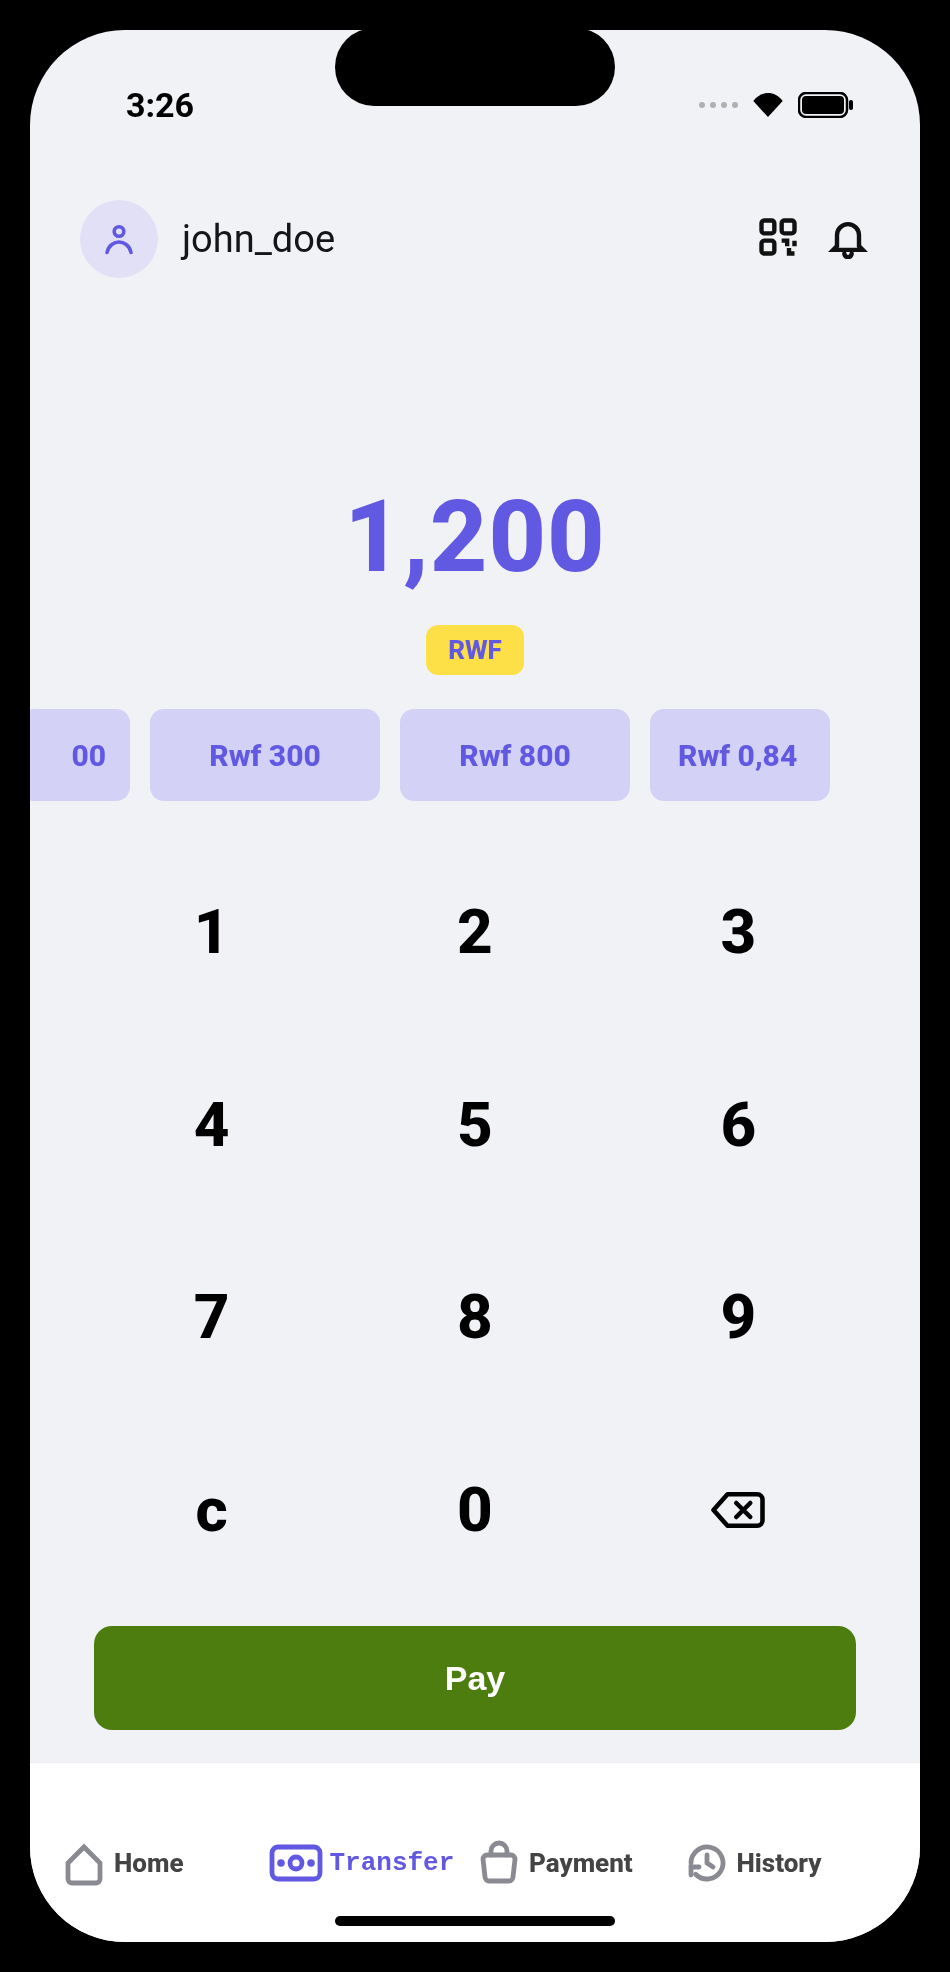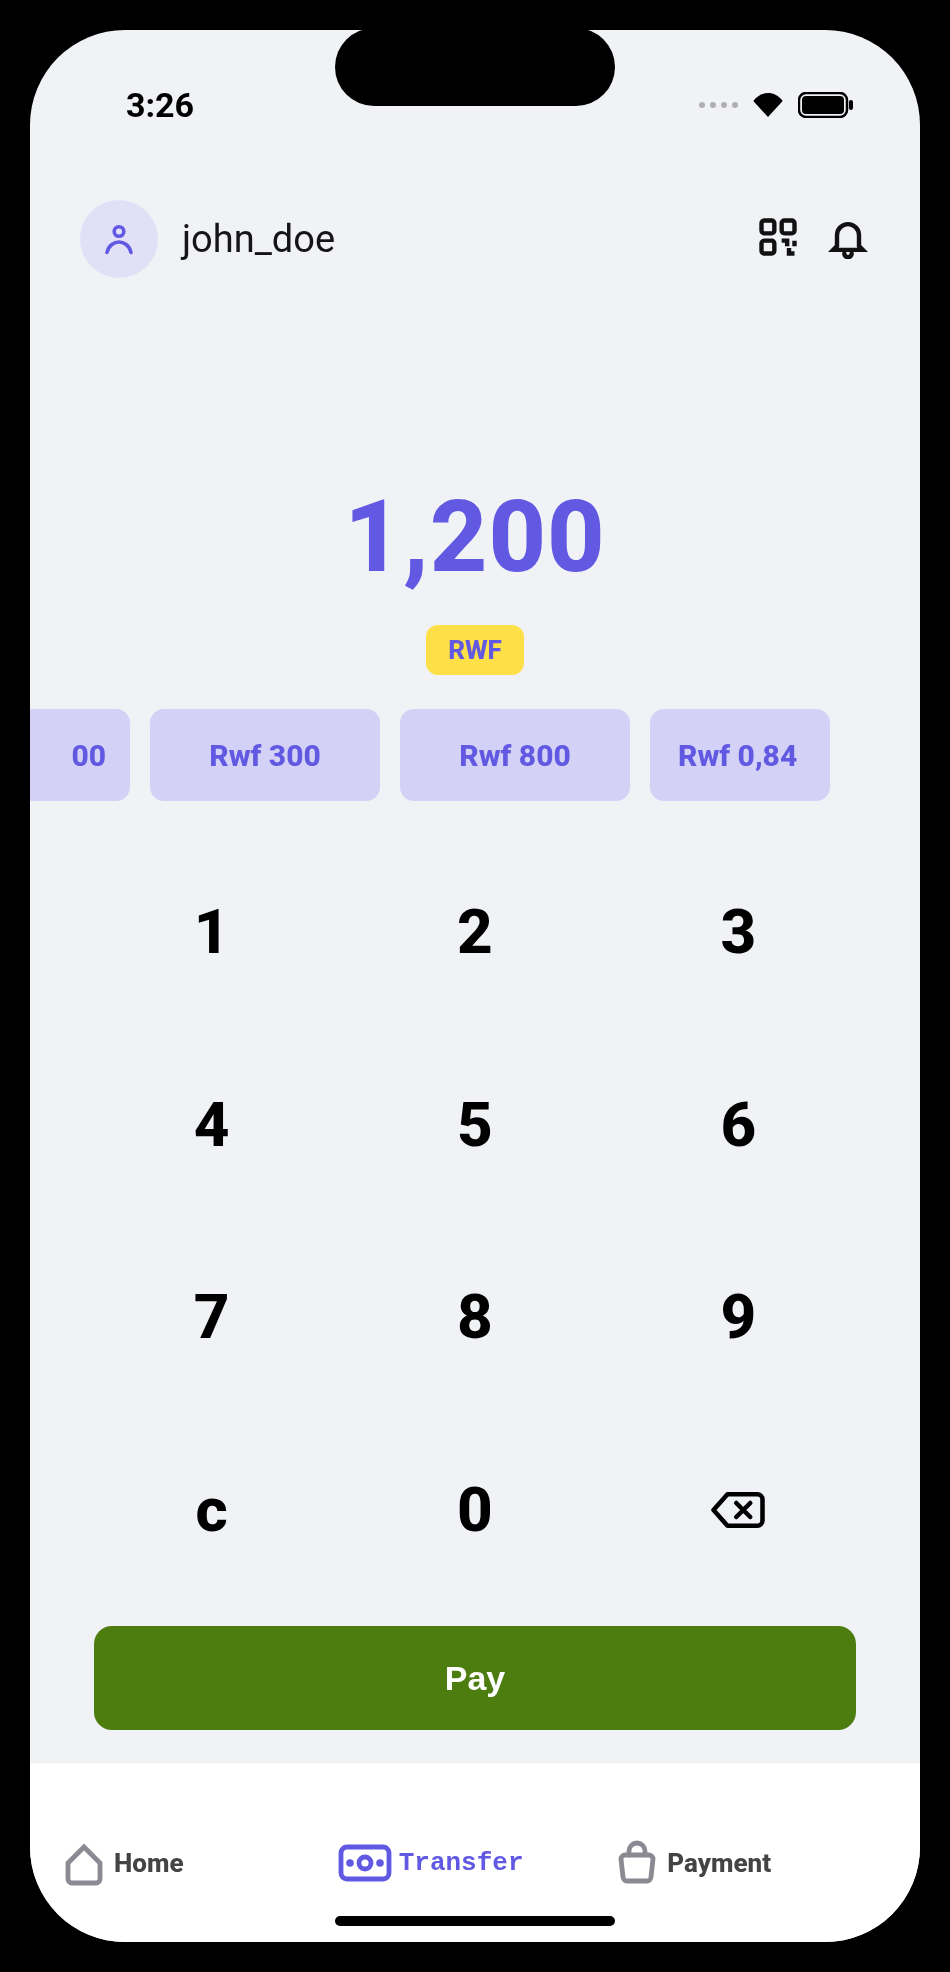--- a/index.html
+++ b/index.html
@@ -274,17 +274,25 @@
           </svg>
         <span>Transfer</span>
       </div>
       <div class="tab">
         <svg width="48" height="48" viewBox="0 0 24 24" fill="none" stroke="#8a8a92" stroke-width="2.4" stroke-linecap="round">
             <path d="M8 8V6a4 4 0 1 1 8 0v2"></path>
             <path d="M6 8h12c1 0 2 1 2 2l-1 9c0 1-1 2-2 2H7c-1 0-2-1-2-2L4 10c0-1 1-2 2-2z"></path>
           </svg>
         <span>Payment</span>
       </div>
+      <div class="tab">
+        <svg width="48" height="48" viewBox="0 0 24 24" fill="none" stroke="#8a8a92" stroke-width="2.4" stroke-linecap="round">
+            <path d="M4 12a8 8 0 1 1 2.3 5.6"></path>
+            <path d="M4 18v-4h4"></path>
+            <path d="M12 8v4l3 2"></path>
+          </svg>
+        <span>History</span>
+      </div>
       <div class="home-indicator"></div>
     </div>
 
   </div>
 </div>
 
 </body></html>

